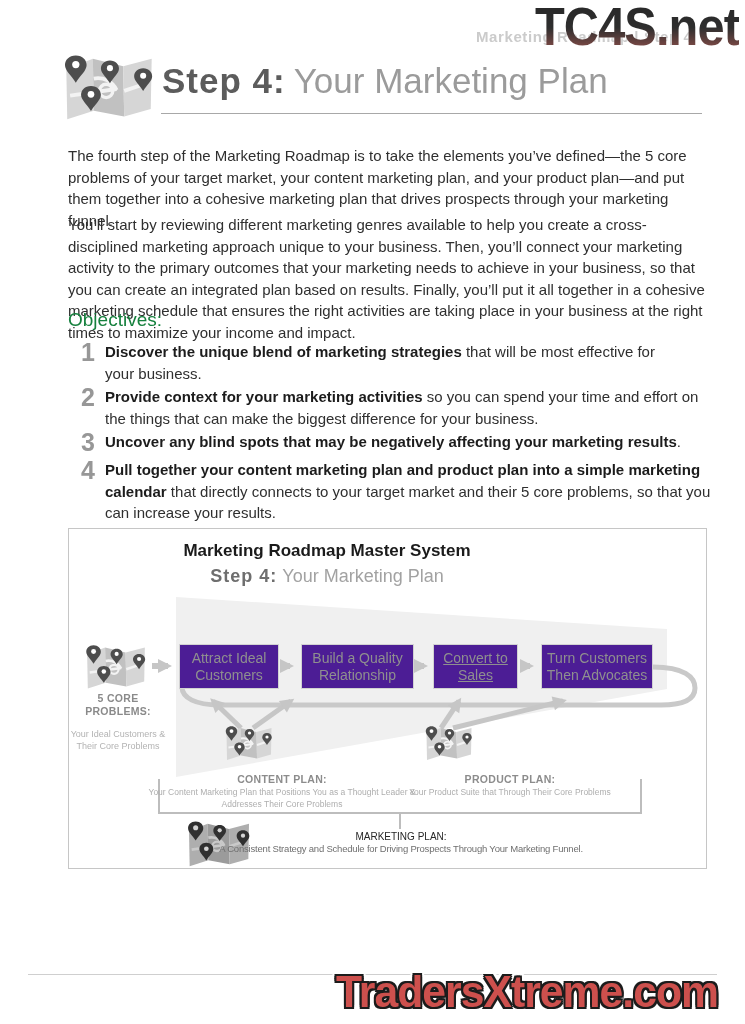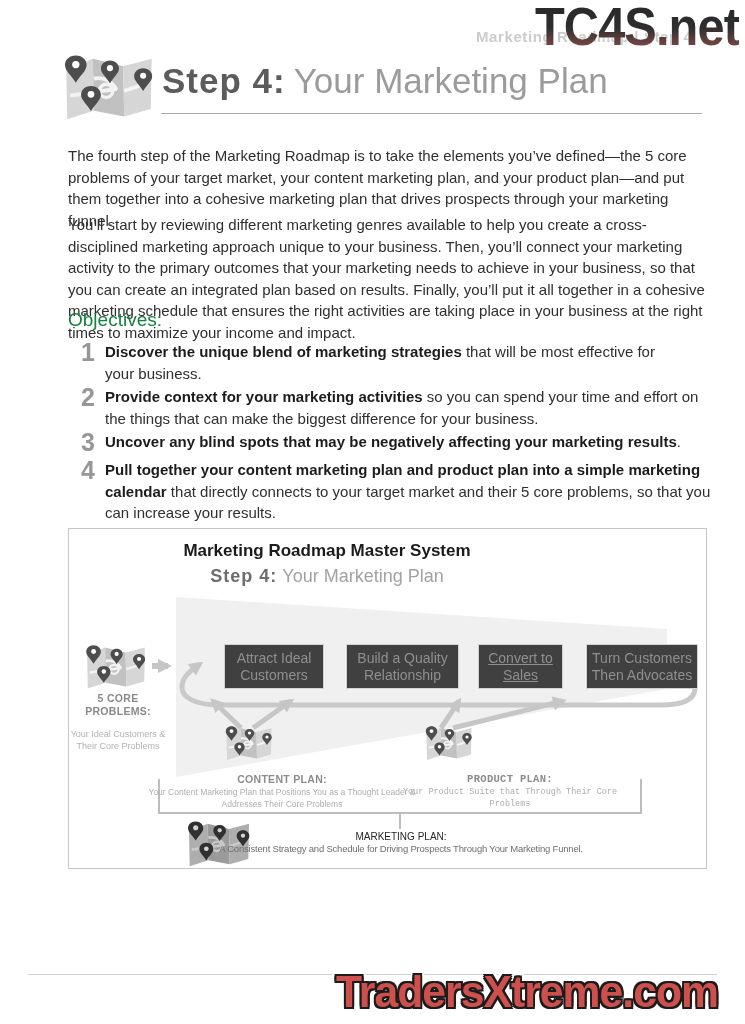--- a/index.html
+++ b/index.html
@@ -44,37 +44,37 @@
   
   .diagram{position:absolute;left:68px;top:528px;width:637px;height:339px;
            border:1px solid #c6c6c6;background:#fff;}
   .dg-title{position:absolute;left:0;top:12px;width:516px;text-align:center;
             font-size:17px;font-weight:bold;color:#1b1b1b;}
   .dg-sub{position:absolute;left:0;top:37px;width:516px;text-align:center;font-size:18px;white-space:nowrap;}
   .dg-sub .s1{font-weight:800;color:#6e6e6e;letter-spacing:1px;}
   .dg-sub .s2{color:#a2a2a2;margin-left:5px;}
   .dg-layer{position:absolute;left:0;top:0;width:637px;height:339px;}
 
-  .fbox{position:absolute;top:115px;height:45px;background:#404040;border:1px solid #d2d2d2;
+  .fbox{position:absolute;top:115px;height:45px;background:#4c1d95;border:1px solid #d2d2d2;
         color:#8f8f8f;font-size:14px;line-height:16.5px;display:flex;align-items:center;
-        justify-content:center;text-align:center;padding:0 2px;box-sizing:border-box;margin-left:45px;}
+        justify-content:center;text-align:center;padding:0 2px;box-sizing:border-box;}
   .fb1{left:110px;width:100px;} .fb2{left:232px;width:113px;}
   .fb3{left:364px;width:85px;text-decoration:underline;}  .fb4{left:472px;width:112px;}
 
   .core-icon{position:absolute;left:14px;top:114px;width:66px;height:50px;}
   .core-label{position:absolute;left:1px;top:163px;width:96px;text-align:center;}
   .core-label .h{font-size:10.5px;font-weight:bold;color:#8a8a8a;line-height:13px;letter-spacing:.3px;}
   .core-label .d{margin-top:10px;font-size:9px;color:#b3b3b3;line-height:12px;}
 
   .cp-icon{position:absolute;left:155px;top:190px;width:50px;height:50px;}
   .pp-icon{position:absolute;left:355px;top:190px;width:50px;height:50px;}
   .plan{position:absolute;top:244px;text-align:center;}
   .plan .h{font-size:10.5px;font-weight:bold;color:#8c8c8c;letter-spacing:.3px;}
   .plan .d{margin-top:2px;font-size:8.5px;color:#aeaeae;line-height:11.5px;}
-  .cp{left:63px;width:300px;} .pp{left:331px;width:220px;font-family:Liberation Mono, monospace;}
+  .cp{left:63px;width:300px;} .pp{left:331px;width:220px;}
 
   .mp-icon{position:absolute;left:116px;top:290px;width:68px;height:52px;
            filter:brightness(.78) contrast(1.18);}
   .mp{position:absolute;left:142px;top:302px;width:380px;text-align:center;}
   .mp .h{font-size:10px;font-weight:normal;color:#262626;}
   .mp .d{margin-top:1px;font-size:9.5px;letter-spacing:-.2px;color:#6f6f6f;white-space:nowrap;}
 
   
   .footer-rule{position:absolute;left:28px;top:974px;width:689px;height:1px;background:#cfcfcf;}
   .footer{position:absolute;left:125px;top:1040px;font-size:11.5px;color:#b3b3b3;white-space:nowrap;}

